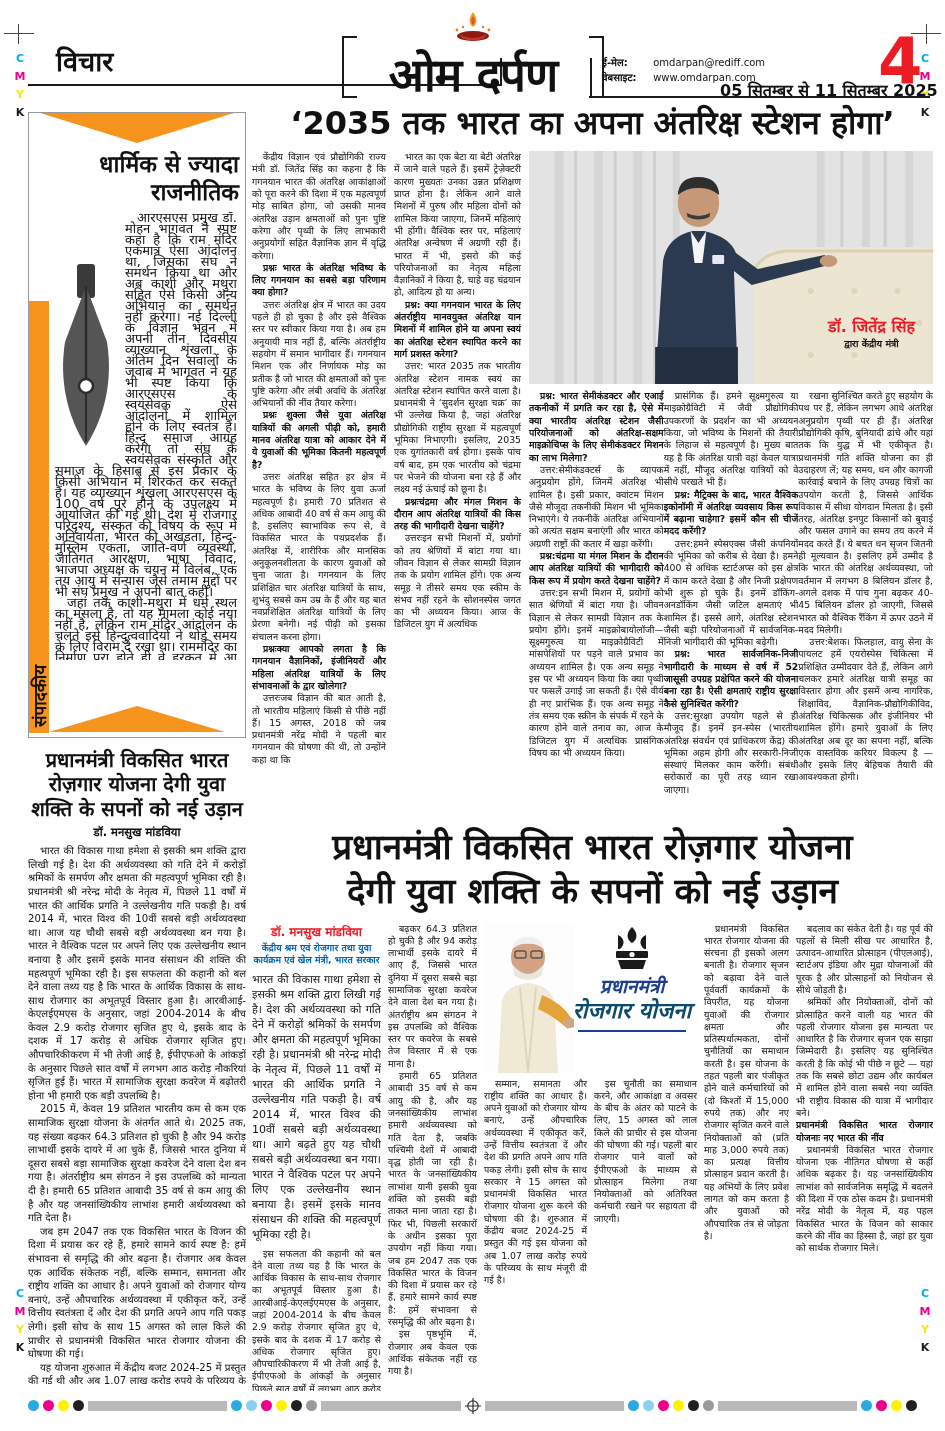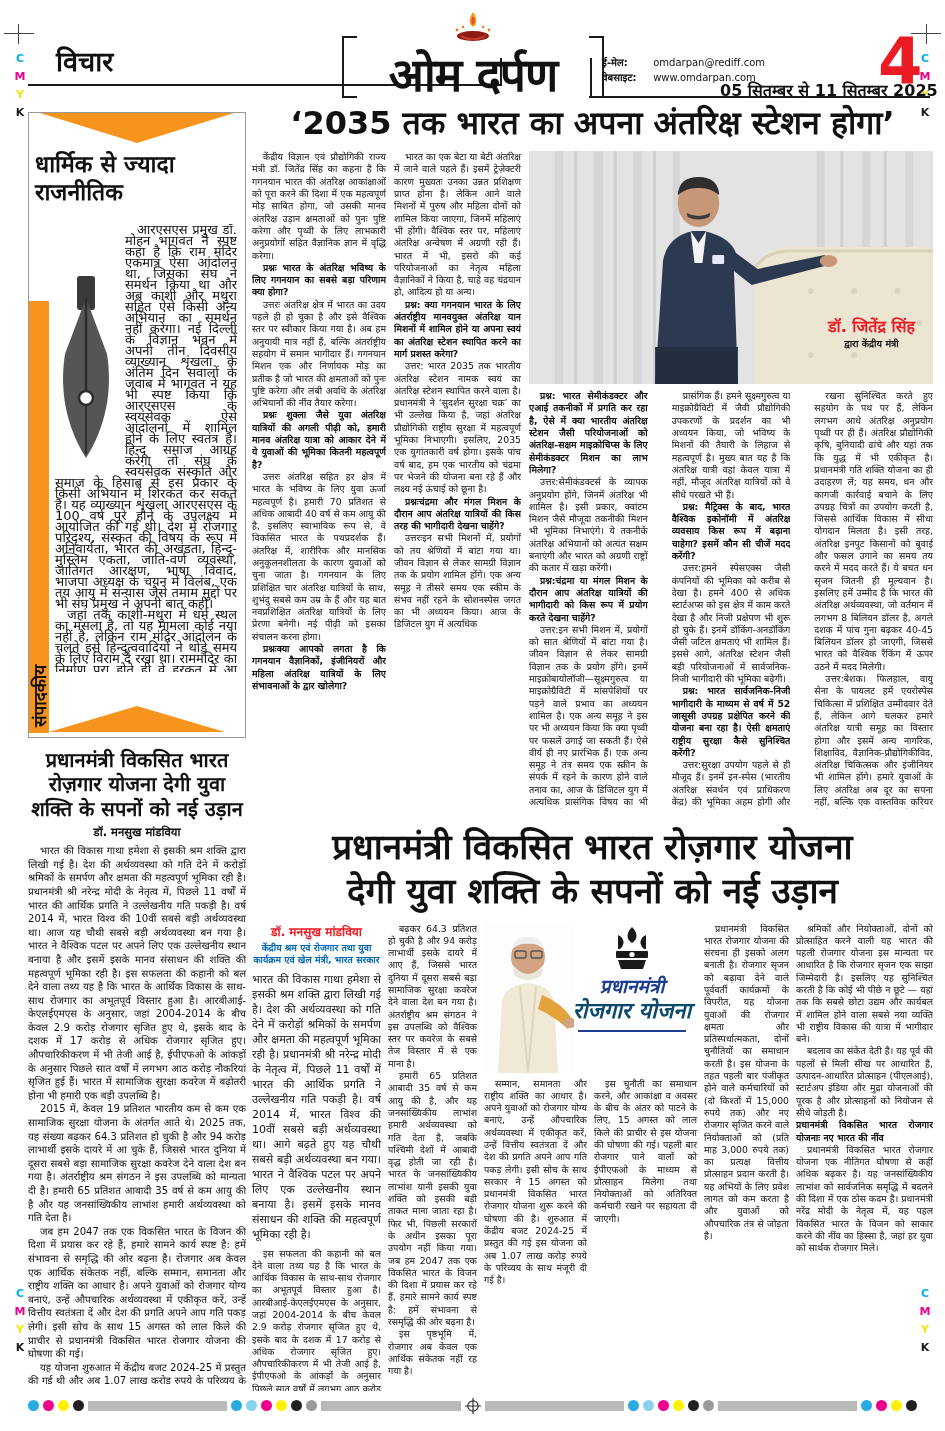--- a/index.html
+++ b/index.html
@@ -30,21 +30,21 @@
   .btxt p{margin:0;text-indent:11px;text-align:justify;}
   .btxt{font-size:9.3px;line-height:12.3px;}
   .para-q{font-weight:700;}
   .para-sub{font-weight:700;text-indent:0 !important;}
 
   
   .sidebar{position:absolute;left:28px;top:112px;width:218px;height:1284px;overflow:hidden;}
   .ed-box{position:relative;border:1px solid #999;height:624px;overflow:hidden;background:#fff;}
   .tri-down{width:0;height:0;margin:0 auto;border-left:97px solid transparent;border-right:97px solid transparent;border-top:30px solid #F7941E;}
   .tri-up{position:absolute;bottom:5px;left:50%;transform:translateX(-50%);width:0;height:0;border-left:88px solid transparent;border-right:88px solid transparent;border-bottom:26px solid #F7941E;}
-  .ed-title{margin:8px 6px 18px;text-align:left;font-size:23px;line-height:1.2;font-weight:700;}
+  .ed-title{margin:8px 6px 6px;text-align:right;font-size:23px;line-height:1.2;font-weight:700;}
   .ed-kicker{position:absolute;left:0;top:188px;width:20px;height:432px;background:#F7941E;display:flex;align-items:flex-end;justify-content:center;}
   .ed-kicker span{writing-mode:vertical-rl;transform:rotate(180deg);font-size:17px;font-weight:700;color:#111;padding-top:6px;}
   .ed-text{margin:4px 8px 12px 26px;height:448px;overflow:hidden;font-size:13px;line-height:11px;}
   .ed-text p{margin:0;text-indent:12px;text-align:justify;}
   .pen-float{float:left;width:62px;height:190px;margin:52px 8px 4px 0;}
   .left-headline{margin:10px 2px 2px;text-align:center;font-size:20px;line-height:1.22;font-weight:800;}
   .left-byline{text-align:center;font-weight:700;font-size:11.5px;margin:3px 0 5px;}
   .left-body{font-size:10.1px;line-height:13.6px;height:540px;overflow:hidden;}
   .left-body p{margin:0;text-indent:12px;text-align:justify;}
 
@@ -52,21 +52,21 @@
   .main-col{position:absolute;left:252px;top:106px;width:681px;}
   .space-headline{text-align:center;font-size:32px;font-weight:800;line-height:1.1;margin:0 0 10px;}
   .space-body{display:flex;gap:8px;height:658px;overflow:hidden;}
   .scol1{width:134px;overflow:hidden;}
   .scol2{width:127px;overflow:hidden;}
   .sright{flex:1;display:flex;flex-direction:column;overflow:hidden;}
   .photo{position:relative;height:233px;overflow:hidden;background:#e5e5e5;}
   .photo-caption{position:absolute;right:18px;bottom:34px;text-align:center;}
   .photo-caption .nm{font-size:16px;font-weight:800;color:#EC1C24;}
   .photo-caption .rl{font-size:9.5px;font-weight:700;color:#111;}
-  .sright-cols{display:flex;gap:24px;flex:1;margin-top:6px;overflow:hidden;}
+  .sright-cols{display:flex;gap:0;flex:1;margin-top:6px;overflow:hidden;}
   .sright-cols .col{flex:1;overflow:hidden;}
 
   
   .jobs{position:absolute;left:252px;top:826px;width:681px;height:572px;overflow:hidden;}
   .jobs-headline{text-align:center;font-size:35px;font-weight:800;line-height:1.25;margin:0;}
   .jobs-body{display:flex;gap:7px;margin-top:9px;height:468px;overflow:hidden;}
   .jcolA{width:129px;overflow:hidden;}
   .byline-name{text-align:center;color:#EC1C24;font-weight:800;font-size:12px;}
   .byline-role{text-align:center;color:#0066B3;font-weight:700;font-size:9.3px;line-height:12px;margin:2px 0 6px;}
   .jintro{font-size:11px;line-height:15px;}
@@ -191,20 +191,21 @@
   <main class="main-col">
     <h1 class="space-headline">‘2035 तक भारत का अपना अंतरिक्ष स्टेशन होगा’</h1>
     <div class="space-body">
       <div class="scol1 btxt">
           <p>केंद्रीय विज्ञान एवं प्रौद्योगिकी राज्य मंत्री डॉ. जितेंद्र सिंह का कहना है कि गगनयान भारत की अंतरिक्ष आकांक्षाओं को पूरा करने की दिशा में एक महत्वपूर्ण मोड़ साबित होगा, जो उसकी मानव अंतरिक्ष उड़ान क्षमताओं को पुनः पुष्टि करेगा और पृथ्वी के लिए लाभकारी अनुप्रयोगों सहित वैज्ञानिक ज्ञान में वृद्धि करेगा।</p>
           <p class="para-q">प्रश्नः भारत के अंतरिक्ष भविष्य के लिए गगनयान का सबसे बड़ा परिणाम क्या होगा?</p>
           <p>उत्तरः अंतरिक्ष क्षेत्र में भारत का उदय पहले ही हो चुका है और इसे वैश्विक स्तर पर स्वीकार किया गया है। अब हम अनुयायी मात्र नहीं हैं, बल्कि अंतर्राष्ट्रीय सहयोग में समान भागीदार हैं। गगनयान मिशन एक और निर्णायक मोड़ का प्रतीक है जो भारत की क्षमताओं को पुनः पुष्टि करेगा और लंबी अवधि के अंतरिक्ष अभियानों की नींव तैयार करेगा।</p>
           <p class="para-q">प्रश्नः शुक्ला जैसे युवा अंतरिक्ष यात्रियों की अगली पीढ़ी को, हमारी मानव अंतरिक्ष यात्रा को आकार देने में ये युवाओं की भूमिका कितनी महत्वपूर्ण है?</p>
           <p>उत्तरः अंतरिक्ष सहित हर क्षेत्र में भारत के भविष्य के लिए युवा ऊर्जा महत्वपूर्ण है। हमारी 70 प्रतिशत से अधिक आबादी 40 वर्ष से कम आयु की है, इसलिए स्वाभाविक रूप से, वे विकसित भारत के पथप्रदर्शक हैं। अंतरिक्ष में, शारीरिक और मानसिक अनुकूलनशीलता के कारण युवाओं को चुना जाता है। गगनयान के लिए प्रशिक्षित चार अंतरिक्ष यात्रियों के साथ, शुभंदु सबसे कम उम्र के हैं और यह बात नवप्रशिक्षित अंतरिक्ष यात्रियों के लिए प्रेरणा बनेगी। नई पीढ़ी को इसका संचालन करना होगा।</p>
           <p class="para-q">प्रश्नःक्या आपको लगता है कि गगनयान वैज्ञानिकों, इंजीनियरों और महिला अंतरिक्ष यात्रियों के लिए संभावनाओं के द्वार खोलेगा?</p>
+          <p>उत्तरःजब विज्ञान की बात आती है, तो भारतीय महिलाएं किसी से पीछे नहीं हैं। 15 अगस्त, 2018 को जब प्रधानमंत्री नरेंद्र मोदी ने पहली बार गगनयान की घोषणा की थी, तो उन्होंने कहा था कि</p>
         </div>
       <div class="scol2 btxt">
           <p>भारत का एक बेटा या बेटी अंतरिक्ष में जाने वाले पहले हैं। इसमें ट्रेज़ेक्टरी कारण मुख्यतः उनका उन्नत प्रशिक्षण प्राप्त होना है। लेकिन आने वाले मिशनों में पुरुष और महिला दोनों को शामिल किया जाएगा, जिनमें महिलाएं भी होंगी। वैश्विक स्तर पर, महिलाएं अंतरिक्ष अन्वेषण में अग्रणी रही हैं। भारत में भी, इसरो की कई परियोजनाओं का नेतृत्व महिला वैज्ञानिकों ने किया है, चाहे वह चंद्रयान हो, आदित्य हो या अन्य।</p>
           <p class="para-q">प्रश्न: क्या गगनयान भारत के लिए अंतर्राष्ट्रीय मानवयुक्त अंतरिक्ष यान मिशनों में शामिल होने या अपना स्वयं का अंतरिक्ष स्टेशन स्थापित करने का मार्ग प्रशस्त करेगा?</p>
           <p>उत्तर: भारत 2035 तक भारतीय अंतरिक्ष स्टेशन नामक स्वयं का अंतरिक्ष स्टेशन स्थापित करने वाला है। प्रधानमंत्री ने ‘सुदर्शन सुरक्षा चक्र’ का भी उल्लेख किया है, जहां अंतरिक्ष प्रौद्योगिकी राष्ट्रीय सुरक्षा में महत्वपूर्ण भूमिका निभाएगी। इसलिए, 2035 एक युगांतकारी वर्ष होगा। इसके पांच वर्ष बाद, हम एक भारतीय को चंद्रमा पर भेजने की योजना बना रहे हैं और लक्ष्य नई ऊंचाई को छूना है।</p>
           <p class="para-q">प्रश्नःचंद्रमा और मंगल मिशन के दौरान आप अंतरिक्ष यात्रियों की किस तरह की भागीदारी देखना चाहेंगे?</p>
           <p>उत्तरःइन सभी मिशनों में, प्रयोगों को तय श्रेणियों में बांटा गया था। जीवन विज्ञान से लेकर सामग्री विज्ञान तक के प्रयोग शामिल होंगे। एक अन्य समूह ने तीसरे समय एक स्कीम के संभव नहीं रहने के सोशनस्पेस जगत का भी अध्ययन किया। आज के डिजिटल युग में अत्यधिक</p>
         </div>
       <div class="sright">
         <figure class="photo" style="margin:0;">
@@ -330,22 +331,22 @@
             </div>
           <div class="col btxt">
               <p>इस चुनौती का समाधान करने, और आकांक्षा व अवसर के बीच के अंतर को पाटने के लिए, 15 अगस्त को लाल किले की प्राचीर से इस योजना की घोषणा की गई। पहली बार रोजगार पाने वालों को ईपीएफओ के माध्यम से प्रोत्साहन मिलेगा तथा नियोक्ताओं को अतिरिक्त कर्मचारी रखने पर सहायता दी जाएगी।</p>
             </div>
         </div>
       </div>
       <div class="jcolD btxt">
           <p>प्रधानमंत्री विकसित भारत रोजगार योजना की संरचना ही इसको अलग बनाती है। रोजगार सृजन को बढ़ावा देने वाले पूर्ववर्ती कार्यक्रमों के विपरीत, यह योजना युवाओं की रोजगार क्षमता और प्रतिस्पर्धात्मकता, दोनों चुनौतियों का समाधान करती है। इस योजना के तहत पहली बार पंजीकृत होने वाले कर्मचारियों को (दो किश्तों में 15,000 रुपये तक) और नए रोजगार सृजित करने वाले नियोक्ताओं को (प्रति माह 3,000 रुपये तक) का प्रत्यक्ष वित्तीय प्रोत्साहन प्रदान करती है। यह अभियों के लिए प्रवेश लागत को कम करता है और युवाओं को औपचारिक तंत्र से जोड़ता है।</p>
         </div>
       <div class="jcolE btxt">
+          <p>बदलाव का संकेत देती है। यह पूर्व की पहलों से मिली सीख पर आधारित है, उत्पादन-आधारित प्रोत्साहन (पीएलआई), स्टार्टअप इंडिया और मुद्रा योजनाओं की पूरक है और प्रोत्साहनों को नियोजन से सीधे जोड़ती है।</p>
           <p>श्रमिकों और नियोक्ताओं, दोनों को प्रोत्साहित करने वाली यह भारत की पहली रोजगार योजना इस मान्यता पर आधारित है कि रोजगार सृजन एक साझा जिम्मेदारी है। इसलिए यह सुनिश्चित करती है कि कोई भी पीछे न छूटे — यहां तक कि सबसे छोटा उद्यम और कार्यबल में शामिल होने वाला सबसे नया व्यक्ति भी राष्ट्रीय विकास की यात्रा में भागीदार बने।</p>
-          <p>बदलाव का संकेत देती है। यह पूर्व की पहलों से मिली सीख पर आधारित है, उत्पादन-आधारित प्रोत्साहन (पीएलआई), स्टार्टअप इंडिया और मुद्रा योजनाओं की पूरक है और प्रोत्साहनों को नियोजन से सीधे जोड़ती है।</p>
           <p class="para-sub">प्रधानमंत्री विकसित भारत रोजगार योजनाः नए भारत की नींव</p>
           <p>प्रधानमंत्री विकसित भारत रोजगार योजना एक नीतिगत घोषणा से कहीं अधिक बढ़कर है। यह जनसांख्यिकीय लाभांश को सार्वजनिक समृद्धि में बदलने की दिशा में एक ठोस कदम है। प्रधानमंत्री नरेंद्र मोदी के नेतृत्व में, यह पहल विकसित भारत के विजन को साकार करने की नींव का हिस्सा है, जहां हर युवा को सार्थक रोजगार मिले।</p>
         </div>
     </div>
   </section>
 
   <footer class="colorbar">
     <span class="dot dc"></span>
       <span class="dot dm"></span>
       <span class="dot dy"></span>

